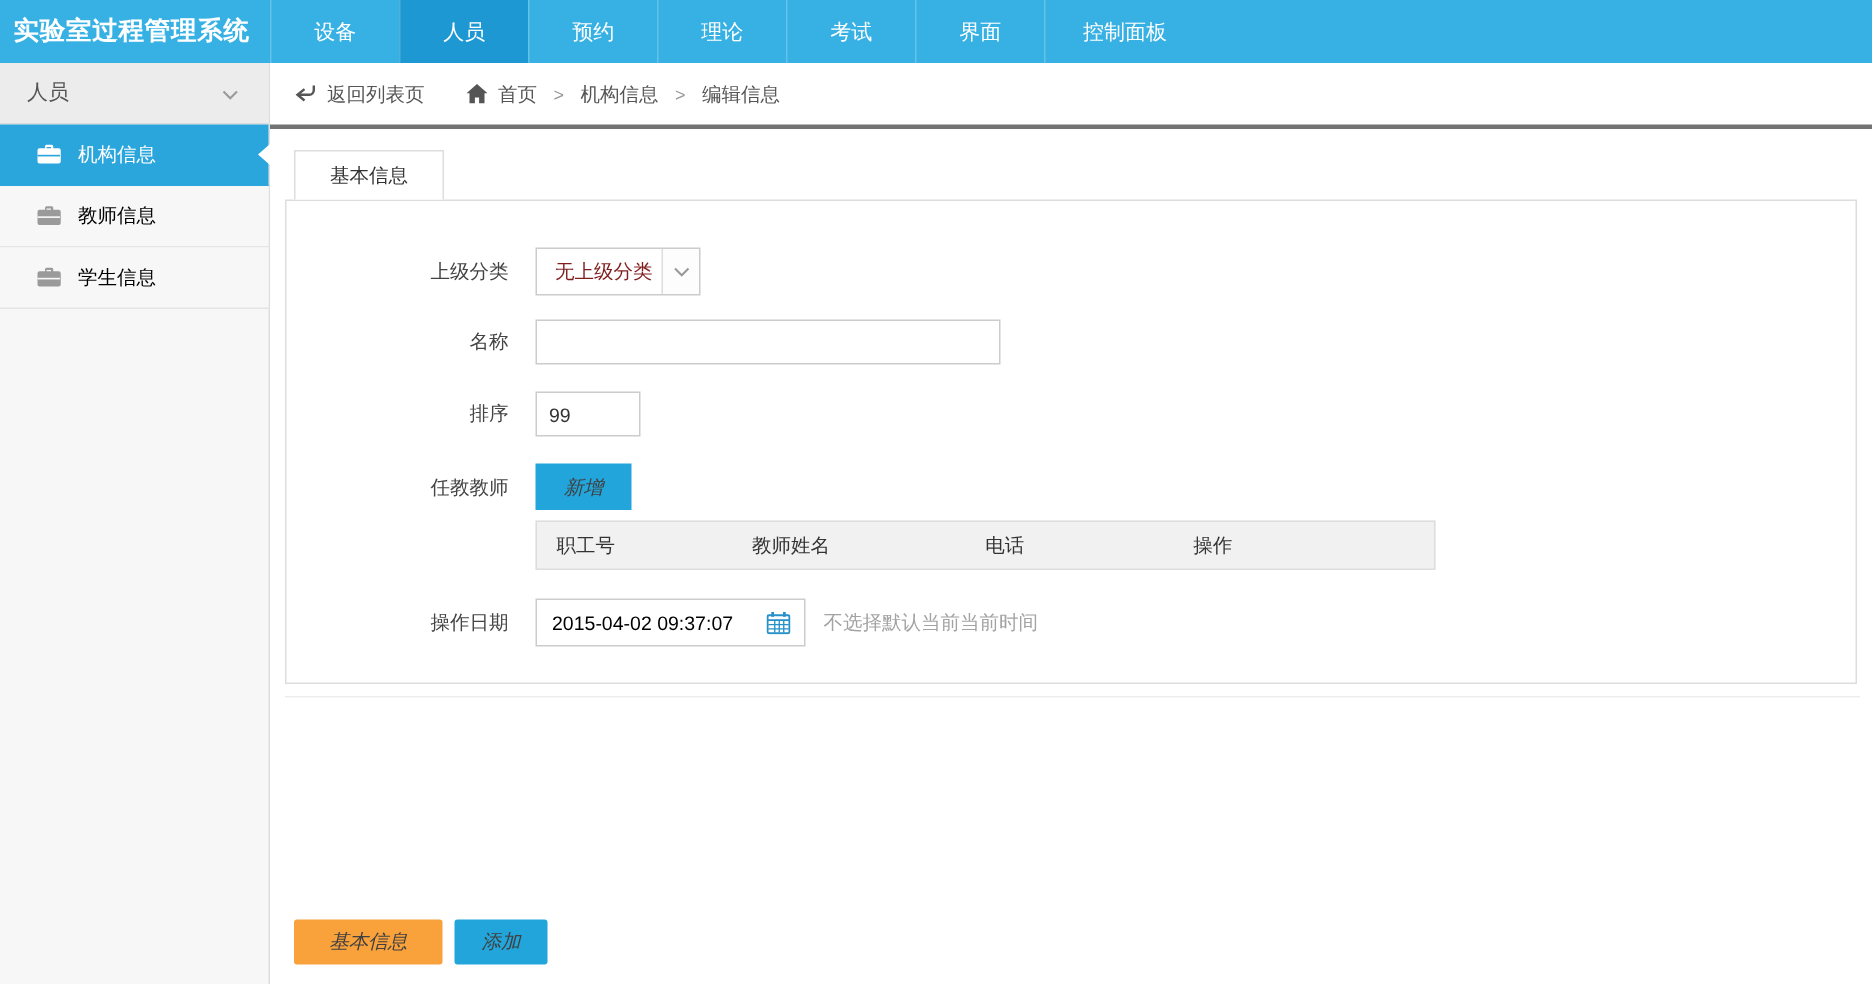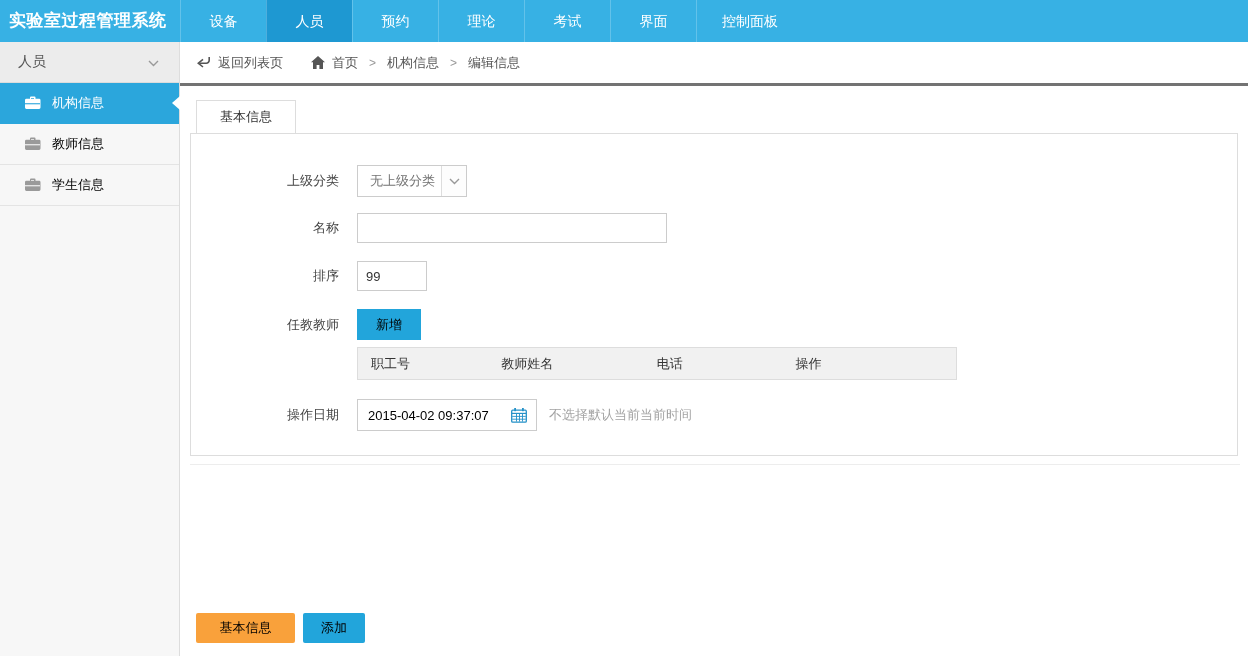--- a/index.html
+++ b/index.html
@@ -51,28 +51,28 @@
   .tab { display:inline-block; height:33px; line-height:32px; padding:0 23px; background:#fff; border:1px solid #dddddd; border-bottom:none; font-size:13px; color:#333; margin-bottom:-1px; cursor:default; }
 
   .panel { margin:0 10px 0 10px; border:1px solid #dddddd; background:#fff; padding:31px 0 24px 0; position:relative; z-index:1; }
   .form-row { display:flex; align-items:center; margin-bottom:16px; }
   .form-row.top { align-items:flex-start; }
   .form-row:last-child { margin-bottom:0; }
   .form-label { width:166px; flex-shrink:0; text-align:right; padding-right:18px; font-size:13px; color:#444; }
   .form-row.top .form-label { line-height:31px; }
 
   .select-box { width:110px; height:32px; border:1px solid #cccccc; background:#fff; display:flex; align-items:center; cursor:pointer; }
-  .select-value { flex:1; padding-left:12px; font-size:13px; color:#737373; }
+  .select-value { flex:1; padding-left:12px; font-size:13px; color:#7f1d1d; }
   .select-caret { width:25px; height:100%; border-left:1px solid #dddddd; display:flex; align-items:center; justify-content:center; background:#fdfdfd; }
 
   input.txt { border:1px solid #cccccc; height:30px; padding:0 8px; font-size:13px; color:#333; font-family:inherit; outline:none; }
   .input-name { width:310px; }
   .input-sort { width:70px; }
 
-  .btn { border:none; color:#000000; font-size:13px; font-family:inherit; cursor:pointer; border-radius:2px; }
+  .btn { border:none; color:#404040; font-size:13px; font-family:inherit; cursor:pointer; border-radius:2px;font-style:italic; }
   .btn-add { width:64px; height:31px; background:#22a5db; border-radius:0; }
 
   .teacher-table { width:600px; margin-top:7px; display:flex; background:#f1f1f1; border:1px solid #dddddd; height:33px; }
   .th { line-height:31px; padding-left:13px; font-size:13px; color:#333; }
   .th.c0 { width:21.8%; } .th.c1 { width:26%; } .th.c2 { width:23.2%; } .th.c3 { width:29%; }
 
   .date-wrap { width:180px; height:32px; border:1px solid #cccccc; display:flex; align-items:center; padding:0 9px 0 10px; }
   .date-input { flex:1; border:none; outline:none; font-size:13px; color:#000000; font-family:inherit; min-width:0; }
   .cal-icon { flex-shrink:0; display:flex; cursor:pointer; }
   .hint { margin-left:12px; font-size:13px; color:#a3a3a3; }

